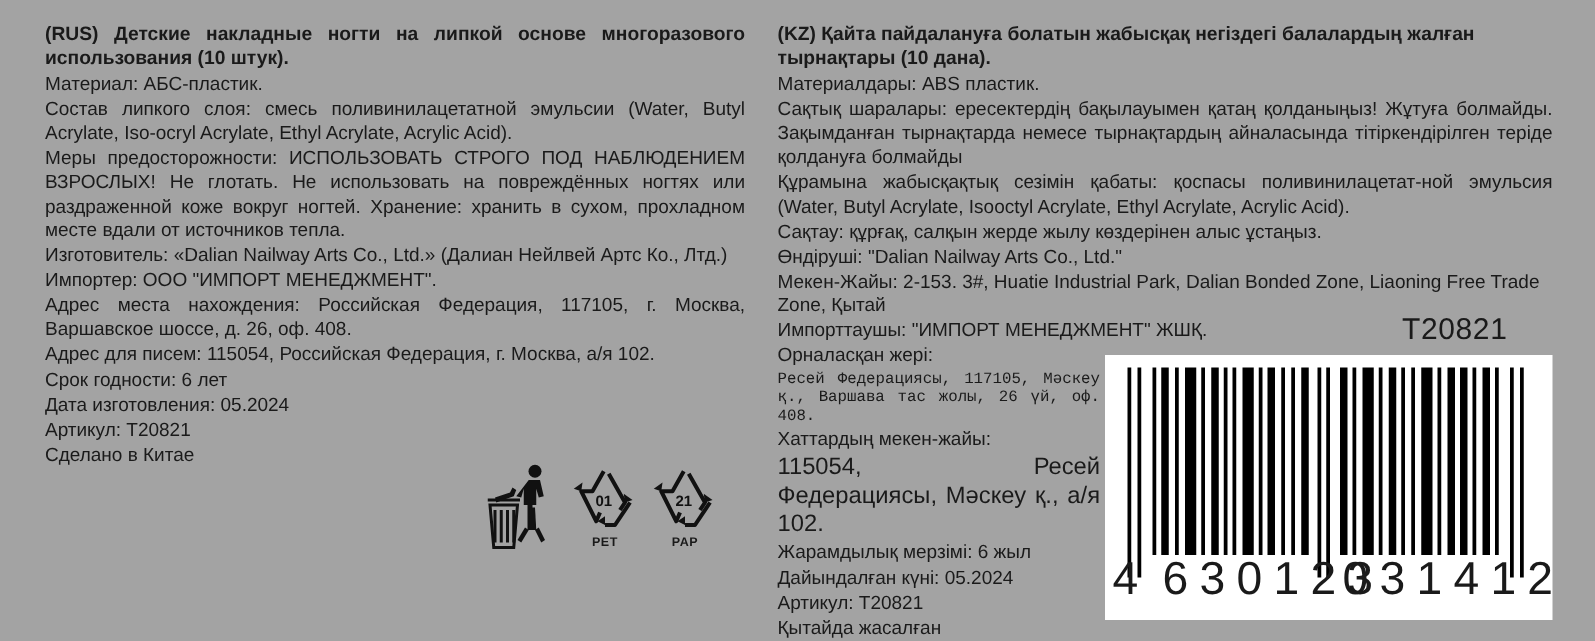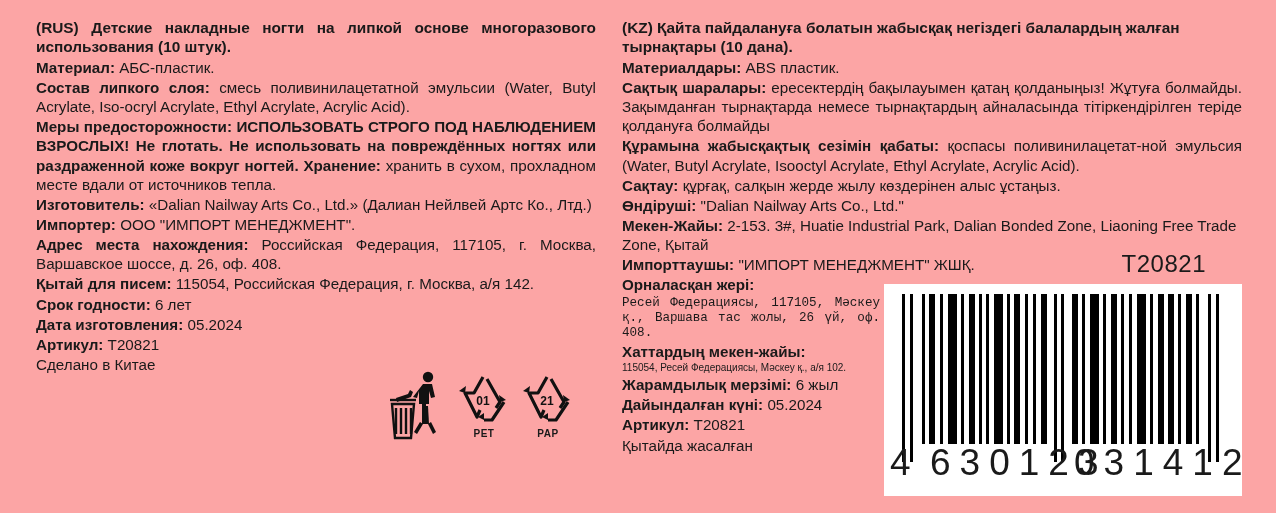--- a/index.html
+++ b/index.html
@@ -4,21 +4,21 @@
 <style>
   html, body {
     margin: 0;
     padding: 0;
     background: #ffffff;
   }
   #label {
     position: relative;
     width: 1276px;
     height: 513px;
-    background: #fca5a5;
+    background: #a3a3a3;
     font-family: "Liberation Sans", sans-serif;
     color: #1a1a1a;
     overflow: hidden;
     box-sizing: border-box;
   }
   .col {
     position: absolute;
     top: 18px;
     box-sizing: border-box;
   }
@@ -31,22 +31,22 @@
     width: 620px;
   }
   .blk {
     font-size: 15.2px;
     line-height: 1.26;
     margin-bottom: 1px;
     text-align: justify;
     text-justify: inter-word;
   }
   .blk.nj { text-align: left; }
-  .b { font-weight: bold; }
-  .small { font-size: 10px; line-height: 1.22; }
+  .b { font-weight: normal; }
+  .small { font-size: 19px; line-height: 1.22; }
   .smaller { font-size: 12.6px; line-height: 1.2; font-family: Liberation Mono, monospace; }
   .title { font-size: 15.4px; line-height: 1.26; font-weight: bold; }
 
   
   .cert {
     position: absolute;
     left: 100px;
     width: 470px;
     top: 455px;
     font-size: 15px;
@@ -153,22 +153,22 @@
       <span class="b">Импортер:</span>
       <span>ООО "ИМПОРТ МЕНЕДЖМЕНТ".</span>
     </div>
 
     <div class="blk">
       <span class="b">Адрес места нахождения:</span>
       <span>Российская Федерация, 117105, г. Москва, Варшавское шоссе, д. 26, оф. 408.</span>
     </div>
 
     <div class="blk nj">
-      <span class="b">Қытай для писем:</span>
-      <span>115054, Российская Федерация, г. Москва, а/я 142.</span>
+      <span class="b">Адрес для писем:</span>
+      <span>115054, Российская Федерация, г. Москва, а/я 102.</span>
     </div>
 
     <div class="blk nj">
       <span class="b">Срок годности:</span>
       <span>6 лет</span>
     </div>
 
     <div class="blk nj">
       <span class="b">Дата изготовления:</span>
       <span>05.2024</span>

